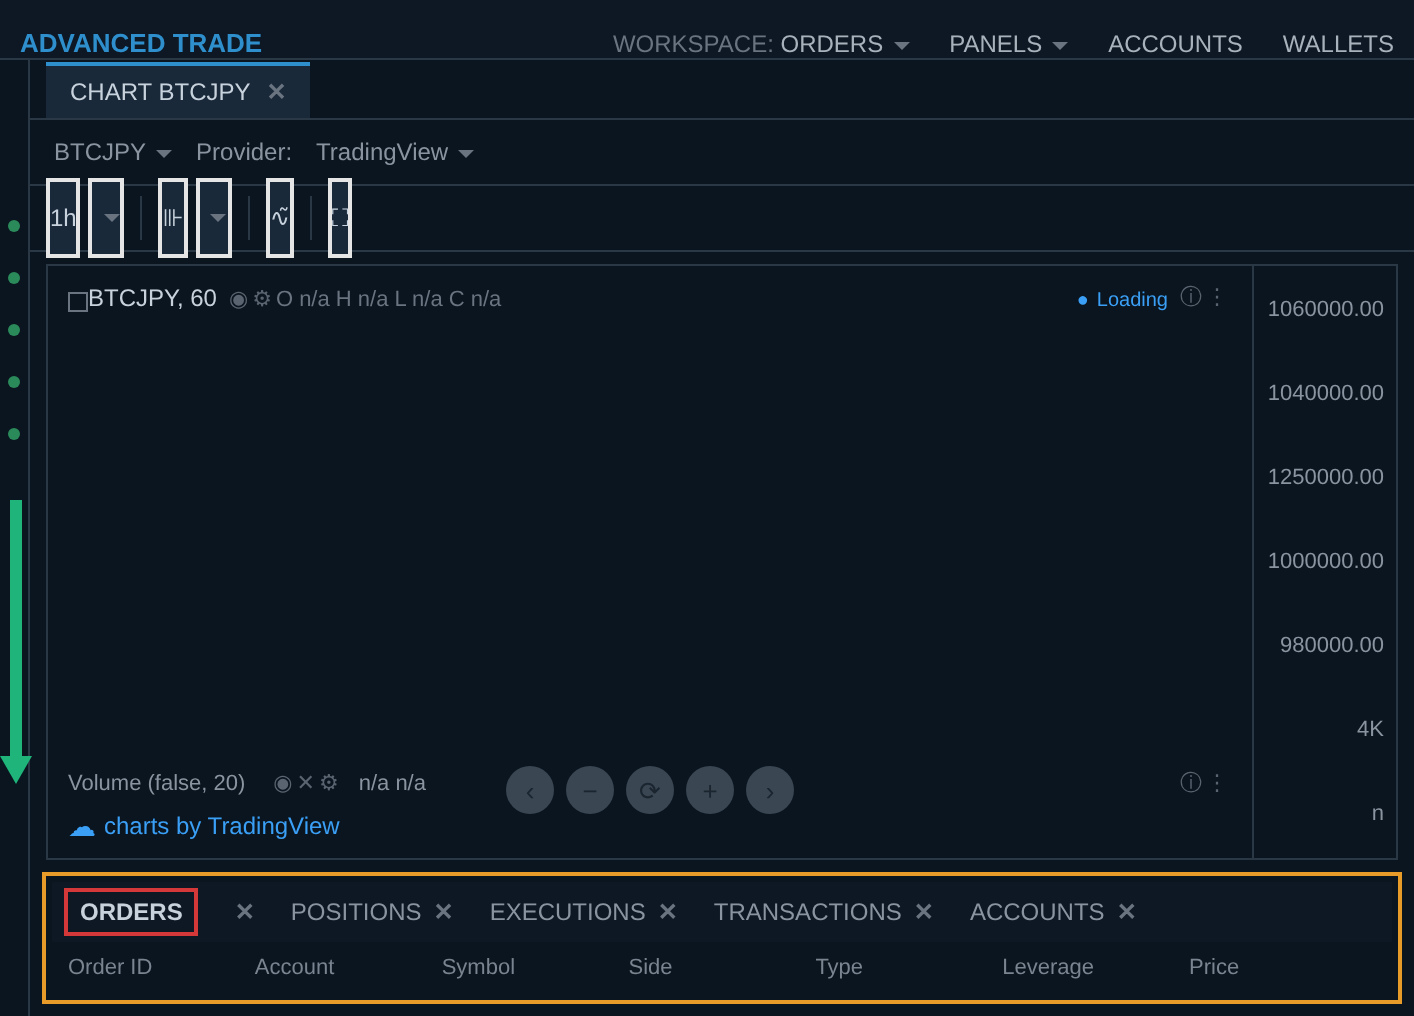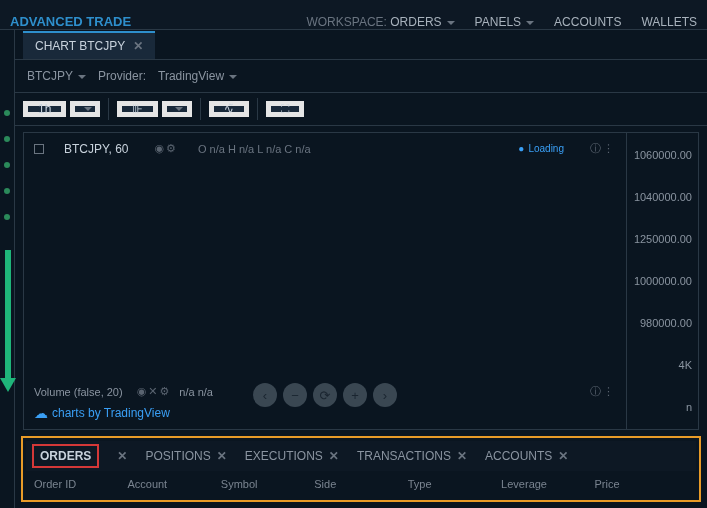--- a/index.html
+++ b/index.html
@@ -12,26 +12,26 @@
 .drop::after{content:"";display:inline-block;margin-left:5px;border-top:4px solid #6a7480;border-left:4px solid transparent;border-right:4px solid transparent;vertical-align:middle}
 .main{display:flex;height:478px}
 .leftstrip{width:15px;background:#0a1520;border-right:1px solid #2a3845;display:flex;flex-direction:column;align-items:center;padding-top:80px;gap:20px}
 .dot{width:6px;height:6px;border-radius:50%;background:#2b8a5a}
 .content{flex:1;display:flex;flex-direction:column}
 .tab-row{height:30px;display:flex;align-items:center;padding-left:8px;border-bottom:1px solid #2a3845}
 .chart-tab{background:#19293a;padding:6px 12px;color:#c8d2dc;display:flex;align-items:center;gap:8px;border-top:2px solid #2e8fcc}
 .x-icon{color:#6a7480;cursor:pointer;font-weight:bold}
 .symbol-row{height:32px;display:flex;align-items:center;padding:0 12px;gap:12px;color:#8a94a0}
 .toolbar{height:34px;display:flex;align-items:center;padding:0 8px;gap:4px;border-top:1px solid #2a3845;border-bottom:1px solid #2a3845}
-.tool-btn{height:16px;padding:0 10px;background:#19293a;display:flex;align-items:center;justify-content:center;color:#c8d2dc;cursor:pointer;border:5px solid #e5e5e5}
+.tool-btn{height:40px;padding:0 0;background:#19293a;display:flex;align-items:center;justify-content:center;color:#c8d2dc;cursor:pointer;border:2px solid #e5e5e5}
 .tool-drop{width:18px;justify-content:center}
 .sep{width:1px;height:22px;background:#2a3845;margin:0 4px}
 .chart-area{flex:1;display:flex;border:1px solid #2a3845;margin:6px 8px 0 8px}
 .chart-main{flex:1;display:flex;flex-direction:column;position:relative}
-.chart-header{padding:8px 10px;display:flex;align-items:center;gap:20px;color:#9aa4b0}
+.chart-header{padding:8px 10px;display:flex;align-items:flex-end;gap:0;color:#9aa4b0}
 .sq{width:10px;height:10px;border:1px solid #6a7480;display:inline-block}
 .ticker{color:#c8d2dc}
 .ohlc{color:#6a7480;font-size:11px}
 .loading{margin-left:auto;color:#3a9ff5;font-size:10px}
 .loading::before{content:"●";margin-right:4px}
 .small-icons{margin-left:6px;color:#5a6470;font-size:11px;letter-spacing:2px}
 .chart-body{flex:1}
 .volume-row{padding:6px 10px;display:flex;align-items:center;gap:8px;font-size:11px}
 .credits{padding:0 10px 8px;color:#3a9ff5;font-size:12px;display:flex;align-items:center;gap:4px}
 .cloud{color:#3a9ff5;font-size:14px}

